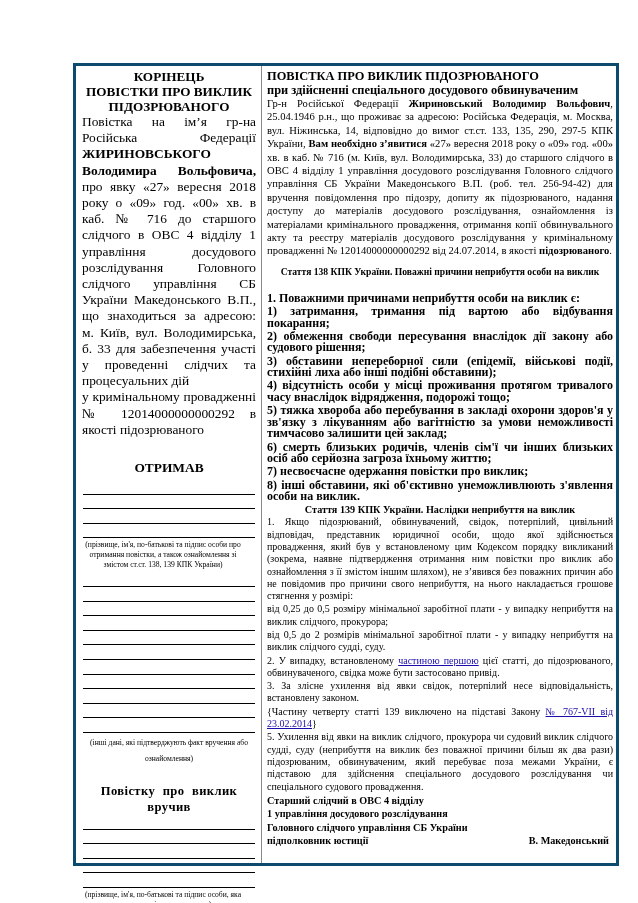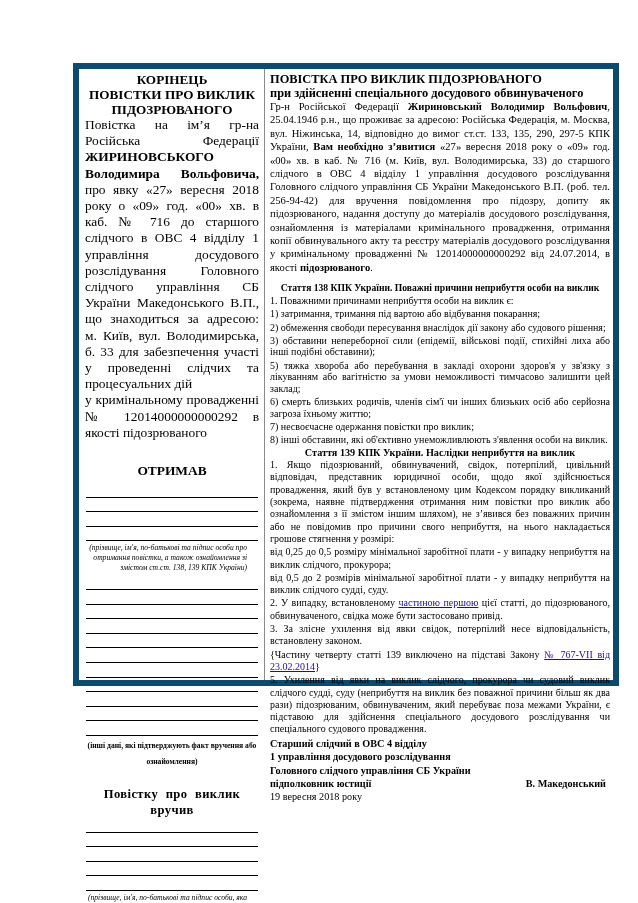--- a/index.html
+++ b/index.html
@@ -1,38 +1,38 @@
 <!DOCTYPE html>
 <html><head>
 <meta charset="utf-8">
 <style>
   html, body { margin: 0; padding: 0; background: #ffffff; }
   body { width: 638px; height: 903px; position: relative; overflow: hidden;
          font-family: "Liberation Serif", "DejaVu Serif", serif; color: #000; }
-  .doc-table { position: absolute; left: 73px; top: 63px; width: 546px; height: 623px;
-               border: 6px solid #0c4a6e; box-sizing: border-box; display: flex; }
+  .doc-table { position: absolute; left: 73px; top: 63px; width: 546px; height: 803px;
+               border: 3px solid #0c4a6e; box-sizing: border-box; display: flex; }
   .col-left { width: 186px; border-right: 1px solid #8a8a8a; box-sizing: border-box;
               padding: 3px 5px 0 6px; position: relative; }
   .col-right { flex: 1; padding: 3px 3px 0 5px; box-sizing: border-box; position: relative; }
 
   .l-title { text-align: center; font-weight: bold; font-size: 13.2px; line-height: 15px; margin: 0; }
   .l-body { font-size: 13.4px; line-height: 16.2px; text-align: justify; margin: 0; }
   .l-body .b { font-weight: bold; }
   .l-got { text-align: center; font-weight: bold; font-size: 13.4px; margin: 22px 0 4px 0; line-height: 16px; }
   .dash-line { border-bottom: 1px solid #000; height: 13.6px; margin: 0 1px; }
-  .caption { font-size: 7.6px; line-height: 10px; text-align: right; margin: 2px 12px 2px 0; font-style: italic; }
-  .caption2 { font-size: 7.6px; line-height: 16px; text-align: center; margin: 2px 0 0 0; font-weight: bold; }
+  .caption { font-size: 7.6px; line-height: 10px; text-align: center; margin: 2px 12px 2px 0; }
+  .caption2 { font-size: 7.6px; line-height: 16px; text-align: center; margin: 2px 0 0 0; }
   .l-handed { font-weight: bold; font-size: 12.6px; letter-spacing: 0.4px; margin: 16px 0 0 0; line-height: 16px; word-spacing: 4px; text-align: center; }
 
   .r-title { font-weight: bold; font-size: 12.4px; line-height: 14px; margin: 0; }
   .r-body { font-size: 10.6px; line-height: 13.4px; text-align: justify; margin: 0; }
   .r-body .b { font-weight: bold; }
-  .r-art { text-align: center; font-weight: bold; font-size: 9.6px; line-height: 11px; margin: 8px 0 2px 0; }
+  .r-art { text-align: center; font-weight: bold; font-size: 9.6px; line-height: 11px; margin: 8px 0 16px 0; }
   .r-art2 { text-align: center; font-weight: bold; font-size: 10.2px; line-height: 12px; margin: 1px 0 0 0; }
-  .r-item { font-size: 10px; line-height: 11.6px; text-align: justify; margin: 0 0 1.6px 0; }
+  .r-item { font-size: 12px; line-height: 11.6px; text-align: justify; margin: 0 0 1.6px 0; font-weight: bold; }
   .r-item139 { font-size: 10px; line-height: 12.3px; text-align: justify; margin: 0 0 1px 0; }
   .link { color: #1a0dab; text-decoration: underline; margin-top: 36px; }
   .sig { font-weight: bold; font-size: 10.2px; line-height: 13.4px; margin: 0; }
   .sig-row { display: flex; justify-content: space-between; padding-right: 4px; }
   .sig-date { font-size: 10.2px; line-height: 13.4px; margin: 0; }
 </style>
 </head>
 <body>
 
 <div class="doc-table">
@@ -73,34 +73,35 @@
     <div class="dash-line"></div>
     <div class="dash-line"></div>
     <div class="dash-line"></div>
     <div class="dash-line"></div>
     <p class="caption">(прізвище, ім'я, по-батькові та підпис особи, яка вручила повістку про виклик)</p>
 
   </div>
 
   <div class="col-right">
     <p class="r-title">ПОВІСТКА ПРО ВИКЛИК ПІДОЗРЮВАНОГО</p>
-    <p class="r-title">при здійсненні спеціального досудового обвинуваченого</p>
+    <p class="r-title">при здійсненні спеціального досудового обвинуваченим</p>
     <p class="r-body">
       <span>Гр-н Російської Федерації</span>
       <span class="b">Жириновський Володимир Вольфович</span><span>, 25.04.1946 р.н., що проживає за адресою: Російська Федерація, м. Москва, вул. Ніжинська, 14, відповідно до вимог ст.ст. 133, 135, 290, 297-5 КПК України,</span>
       <span class="b">Вам необхідно з’явитися</span>
       <span>«27» вересня 2018 року о «09» год. «00» хв. в каб. № 716 (м. Київ, вул. Володимирська, 33) до старшого слідчого в ОВС 4 відділу 1 управління досудового розслідування Головного слідчого управління СБ України Македонського В.П. (роб. тел. 256-94-42) для вручення повідомлення про підозру, допиту як підозрюваного, надання доступу до матеріалів досудового розслідування, ознайомлення із матеріалами кримінального провадження, отримання копії обвинувального акту та реєстру матеріалів досудового розслідування у кримінальному провадженні № 12014000000000292 від 24.07.2014, в якості</span>
       <span class="b">підозрюваного</span><span>.</span>
     </p>
 
     <p class="r-art">Стаття 138 КПК України. Поважні причини неприбуття особи на виклик</p>
     <p class="r-item">1. Поважними причинами неприбуття особи на виклик є:</p>
     <p class="r-item">1) затримання, тримання під вартою або відбування покарання;</p>
     <p class="r-item">2) обмеження свободи пересування внаслідок дії закону або судового рішення;</p>
     <p class="r-item">3) обставини непереборної сили (епідемії, військові події, стихійні лиха або інші подібні обставини);</p>
+    <p class="r-item">4) відсутність особи у місці проживання протягом тривалого часу внаслідок відрядження, подорожі тощо;</p>
     <p class="r-item">5) тяжка хвороба або перебування в закладі охорони здоров'я у зв'язку з лікуванням або вагітністю за умови неможливості тимчасово залишити цей заклад;</p>
     <p class="r-item">6) смерть близьких родичів, членів сім'ї чи інших близьких осіб або серйозна загроза їхньому життю;</p>
     <p class="r-item">7) несвоєчасне одержання повістки про виклик;</p>
     <p class="r-item">8) інші обставини, які об'єктивно унеможливлюють з'явлення особи на виклик.</p>
 
     <p class="r-art2">Стаття 139 КПК України. Наслідки неприбуття на виклик</p>
     <p class="r-item139">1. Якщо підозрюваний, обвинувачений, свідок, потерпілий, цивільний відповідач, представник юридичної особи, щодо якої здійснюється провадження, який був у встановленому цим Кодексом порядку викликаний (зокрема, наявне підтвердження отримання ним повістки про виклик або ознайомлення з її змістом іншим шляхом), не з’явився без поважних причин або не повідомив про причини свого неприбуття, на нього накладається грошове стягнення у розмірі:</p>
     <p class="r-item139">від 0,25 до 0,5 розміру мінімальної заробітної плати - у випадку неприбуття на виклик слідчого, прокурора;</p>
     <p class="r-item139">від 0,5 до 2 розмірів мінімальної заробітної плати - у випадку неприбуття на виклик слідчого судді, суду.</p>
     <p class="r-item139">
@@ -115,15 +116,14 @@
     </p>
     <p class="r-item139">5. Ухилення від явки на виклик слідчого, прокурора чи судовий виклик слідчого судді, суду (неприбуття на виклик без поважної причини більш як два рази) підозрюваним, обвинуваченим, який перебуває поза межами України, є підставою для здійснення спеціального досудового розслідування чи спеціального судового провадження.</p>
 
     <p class="sig">Старший слідчий в ОВС 4 відділу</p>
     <p class="sig">1 управління досудового розслідування</p>
     <p class="sig">Головного слідчого управління СБ України</p>
     <p class="sig sig-row">
       <span>підполковник юстиції</span>
       <span>В. Македонський</span>
     </p>
-    <p class="sig-date">19 вересня 2018 року</p>
   </div>
 </div>
 
 </body></html>

